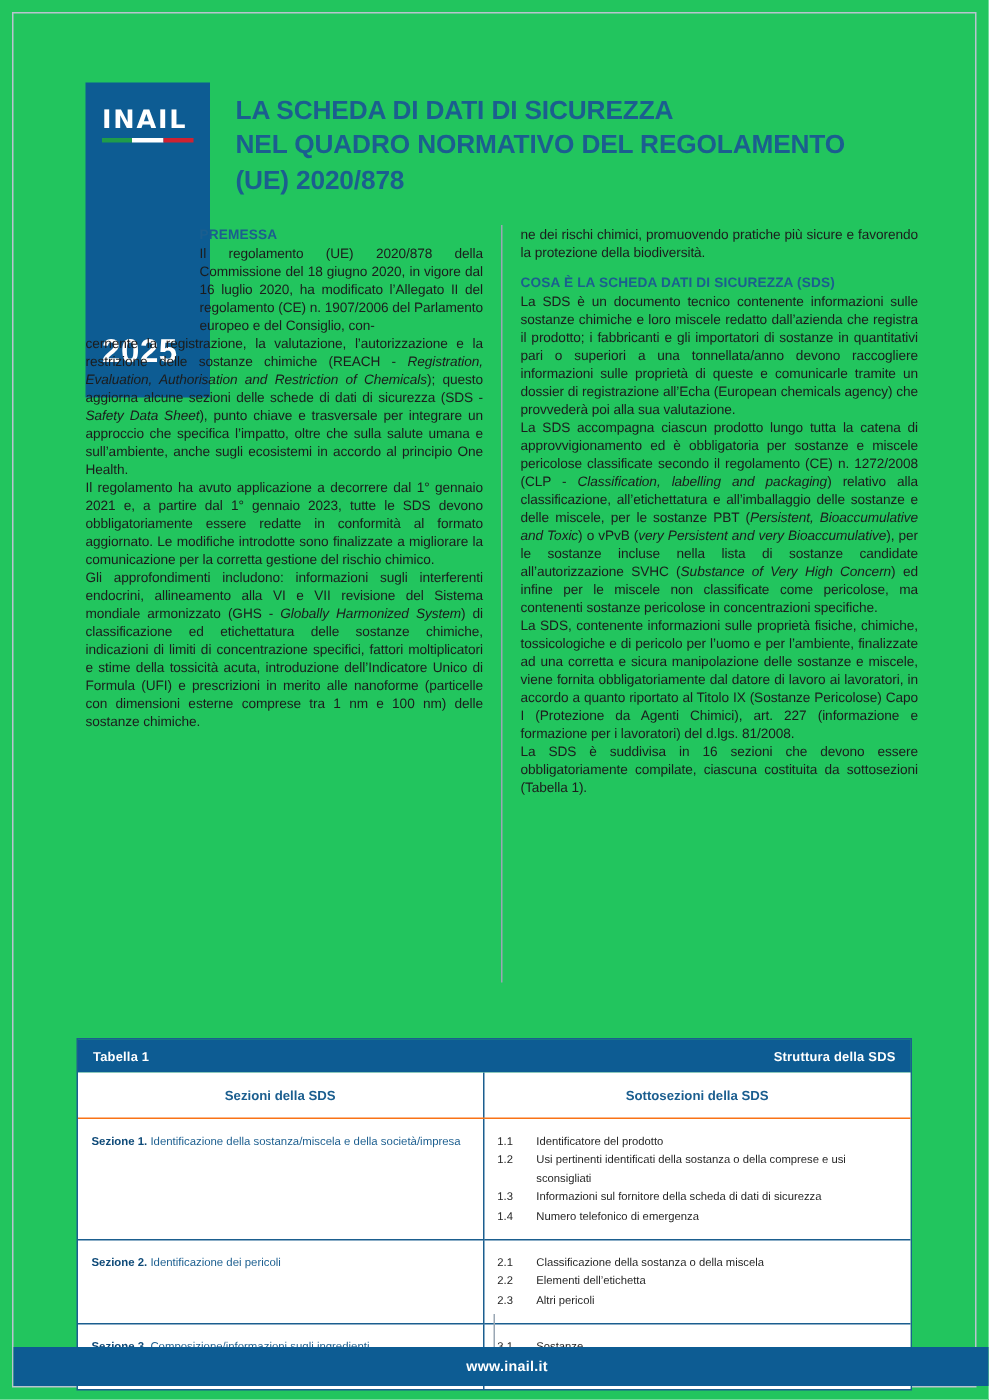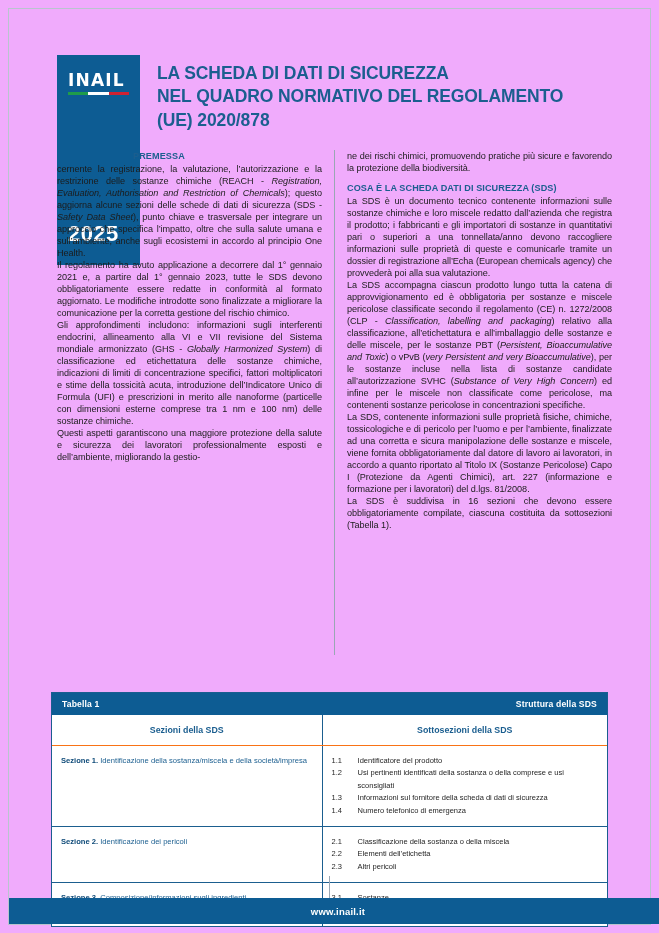--- a/index.html
+++ b/index.html
@@ -13,21 +13,21 @@
     font-family: "Liberation Sans", sans-serif;
     color: #1a1a1a;
     overflow: hidden;
     position: relative;
   }
 
   .page {
     position: relative;
     width: 659px;
     height: 933px;
-    background: #f0abfc;
+    background: #22c55e;
     box-sizing: border-box;
     padding-left: 46px;
   }
 
   
   .page-frame {
     position: absolute;
     left: 8px;
     top: 8px;
     right: 8px;
@@ -282,25 +282,25 @@
     </div>
   </div>
 
   <div class="body-cols">
 
     <div class="col-divider"></div>
 
     <div class="col col-left">
       <div class="indent-block">
         <h3 class="sec">PREMESSA</h3>
+        <p class="para">Il regolamento (UE) 2020/878 della Commissione del 18 giugno 2020, in vigore dal 16 luglio 2020, ha modificato l’Allegato II del regolamento (CE) n. 1907/2006 del Parlamento europeo e del Consiglio, con-</p>
       </div>
       <p class="para">cernente la registrazione, la valutazione, l’autorizzazione e la restrizione delle sostanze chimiche (REACH - <em>Registration, Evaluation, Authorisation and Restriction of Chemicals</em>); questo aggiorna alcune sezioni delle schede di dati di sicurezza (SDS - <em>Safety Data Sheet</em>), punto chiave e trasversale per integrare un approccio che specifica l’impatto, oltre che sulla salute umana e sull’ambiente, anche sugli ecosistemi in accordo al principio One Health.</p>
       <p class="para">Il regolamento ha avuto applicazione a decorrere dal 1° gennaio 2021 e, a partire dal 1° gennaio 2023, tutte le SDS devono obbligatoriamente essere redatte in conformità al formato aggiornato. Le modifiche introdotte sono finalizzate a migliorare la comunicazione per la corretta gestione del rischio chimico.</p>
       <p class="para">Gli approfondimenti includono: informazioni sugli interferenti endocrini, allineamento alla VI e VII revisione del Sistema mondiale armonizzato (GHS - <em>Globally Harmonized System</em>) di classificazione ed etichettatura delle sostanze chimiche, indicazioni di limiti di concentrazione specifici, fattori moltiplicatori e stime della tossicità acuta, introduzione dell’Indicatore Unico di Formula (UFI) e prescrizioni in merito alle nanoforme (particelle con dimensioni esterne comprese tra 1 nm e 100 nm) delle sostanze chimiche.</p>
-      <p class="para">Questi aspetti garantiscono una maggiore protezione della salute e sicurezza dei lavoratori professionalmente esposti e dell’ambiente, migliorando la gestio-</p>
     </div>
 
     <div class="col col-right">
       <p class="para">ne dei rischi chimici, promuovendo pratiche più sicure e favorendo la protezione della biodiversità.</p>
       <div class="gap"></div>
       <h3 class="sec">COSA È LA SCHEDA DATI DI SICUREZZA (SDS)</h3>
       <p class="para">La SDS è un documento tecnico contenente informazioni sulle sostanze chimiche e loro miscele redatto dall’azienda che registra il prodotto; i fabbricanti e gli importatori di sostanze in quantitativi pari o superiori a una tonnellata/anno devono raccogliere informazioni sulle proprietà di queste e comunicarle tramite un dossier di registrazione all’Echa (European chemicals agency) che provvederà poi alla sua valutazione.</p>
       <p class="para">La SDS accompagna ciascun prodotto lungo tutta la catena di approvvigionamento ed è obbligatoria per sostanze e miscele pericolose classificate secondo il regolamento (CE) n. 1272/2008 (CLP - <em>Classification, labelling and packaging</em>) relativo alla classificazione, all’etichettatura e all’imballaggio delle sostanze e delle miscele, per le sostanze PBT (<em>Persistent, Bioaccumulative and Toxic</em>) o vPvB (<em>very Persistent and very Bioaccumulative</em>), per le sostanze incluse nella lista di sostanze candidate all’autorizzazione SVHC (<em>Substance of Very High Concern</em>) ed infine per le miscele non classificate come pericolose, ma contenenti sostanze pericolose in concentrazioni specifiche.</p>
       <p class="para">La SDS, contenente informazioni sulle proprietà fisiche, chimiche, tossicologiche e di pericolo per l’uomo e per l’ambiente, finalizzate ad una corretta e sicura manipolazione delle sostanze e miscele, viene fornita obbligatoriamente dal datore di lavoro ai lavoratori, in accordo a quanto riportato al Titolo IX (Sostanze Pericolose) Capo I (Protezione da Agenti Chimici), art. 227 (informazione e formazione per i lavoratori) del d.lgs. 81/2008.</p>
       <p class="para">La SDS è suddivisa in 16 sezioni che devono essere obbligatoriamente compilate, ciascuna costituita da sottosezioni (Tabella 1).</p>

